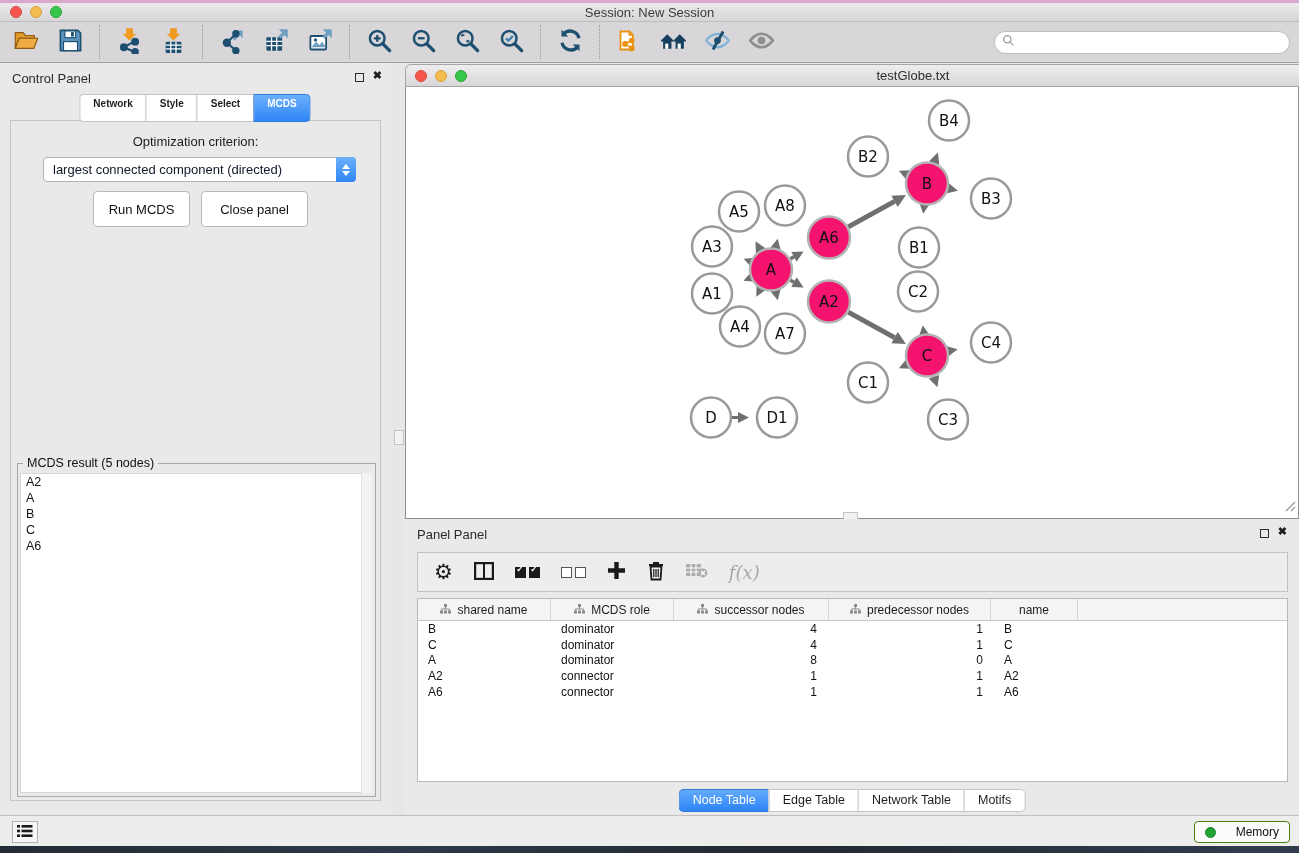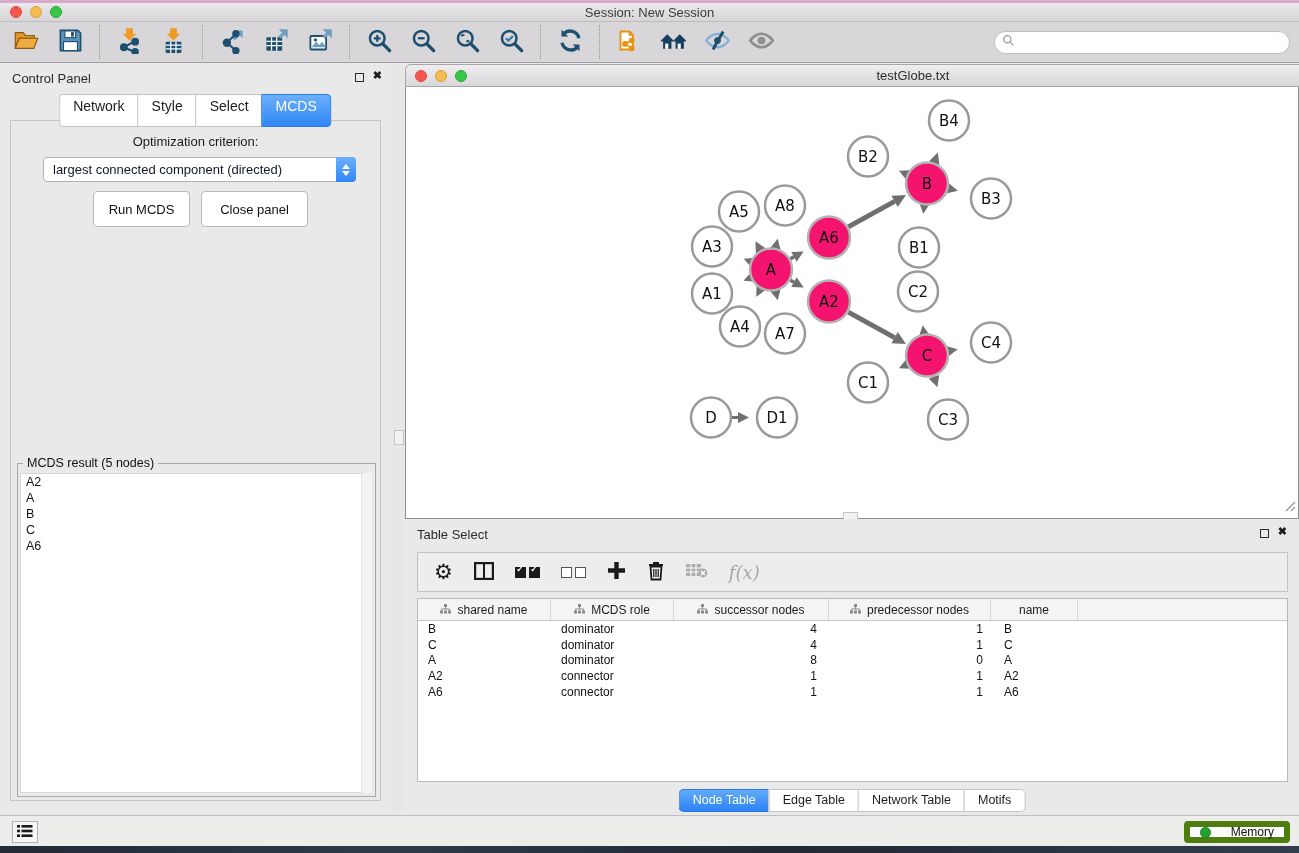--- a/index.html
+++ b/index.html
@@ -33,22 +33,22 @@
   .searchbox input { border:none; outline:none; flex:1; height:18px; font-size:12px; background:transparent; }
 
   
   .control-panel { position:absolute; left:0; top:63px; width:390px; height:752px; background:#e9e9e9; }
   .panel-head { position:relative; height:28px;text-align:right; }
   .panel-title { position:absolute; left:12px; top:8px; font-size:13px; color:#2b2b2b; }
   .float-icon { position:absolute; top:10px; width:9px; height:9px; border:1.6px solid #2b2b2b; background:transparent; }
   .close-icon { position:absolute; top:6px; font-size:11px; font-weight:bold; color:#1d1d1d; cursor:pointer; }
   .cp-float { right:26px; } .cp-close { right:8px; }
   .cp-tabs { position:absolute; left:50%; top:31px; transform:translateX(-50%); display:flex; z-index:2; }
-  .cp-tab { font-size:14px; padding:3px 13px 12px; background:#fff; border:1px solid #c3c3c3;
-            border-right:none; color:#1d1d1d; cursor:pointer; }
+  .cp-tab { font-size:10px; padding:3px 13px 12px; background:#fff; border:1px solid #c3c3c3;
+            border-right:none; color:#1d1d1d; cursor:pointer;font-weight:bold; }
   .cp-tab:first-child { border-radius:4px 0 0 4px; }
   .cp-tab:last-child { border-right:1px solid #c3c3c3; border-radius:0 4px 4px 0; }
   .cp-tab.active { background:linear-gradient(#6cb0fb,#2f86f6); border-color:#2f7ae0; color:#fff; }
   .cp-body { position:absolute; left:10px; top:57px; width:371px; height:681px;
              border:1px solid #c6c6c6; background:#e9e9e9; }
   .opt-label { position:absolute; top:13px; left:0; width:100%; text-align:center; font-size:13px; color:#1c1c1c; }
   .opt-select { position:absolute; left:32px; top:36px; width:313px; height:25px; background:#fff;
                 border:1px solid #b3b3b3; border-radius:4px; display:flex; align-items:center; cursor:pointer; }
   .opt-select .sel-text { flex:1; font-size:13px; color:#0f172a; padding-left:9px; white-space:nowrap; }
   .sel-stepper { width:20px; height:25px; margin-right:-1px; border-radius:0 4px 4px 0;
@@ -110,21 +110,21 @@
   .tp-tabs { position:absolute; left:50%; bottom:3px; transform:translateX(-50%); display:flex; }
   .tp-tab { font-size:12.5px; padding:3px 13px 4px; background:#fff; border:1px solid #c4c4c4; border-right:none; color:#1d1d1d; cursor:pointer; }
   .tp-tab:first-child { border-radius:5px 0 0 5px; }
   .tp-tab:last-child { border-right:1px solid #c4c4c4; border-radius:0 5px 5px 0; }
   .tp-tab.active { background:linear-gradient(#62abfb,#2c83f6); border-color:#2f7ae0; color:#fff; }
 
   
   .status-bar { position:absolute; left:0; top:815px; width:1299px; height:31px; background:#ededec; border-top:1px solid #bfbfbf; }
   .listview-btn { position:absolute; left:12px; top:5px; width:26px; height:22px; background:#f6f6f6;
                   border:1px solid #b2b2b2; display:flex; align-items:center; justify-content:center; cursor:pointer; }
-  .memory-btn { position:absolute; right:9px; top:5px; height:22px; background:#fbfbfb; border:6px solid #4d7c0f;
+  .memory-btn { position:absolute; right:9px; top:5px; height:22px; background:#fbfbfb; border:1px solid #4d7c0f;
                 border-radius:4px; display:flex; align-items:center; gap:20px; padding:0 10px; cursor:pointer; }
   .memory-dot { width:11px; height:11px; border-radius:50%; background:#21a233; border:1px solid #158525; }
   .memory-btn span { font-size:12px; color:#111; }
   .wallpaper-strip { position:absolute; left:0; top:846px; width:1299px; height:7px;
                      background:linear-gradient(90deg,#232b36,#2e3a49 30%,#222934 60%,#313d4d); }
 </style>
 </head>
 <body>
 
 <div class="pinkline"></div>
@@ -435,21 +435,21 @@
     <span class="resize-grip"><svg width="12" height="12">
           <path d="M11 2L2 11M11 7l-4 4" stroke="#9a9a9a" stroke-width="1.4"></path>
         </svg></span>
   </div>
 </div>
 
 <div class="hgrip"></div>
 
 <div class="table-panel">
   <div class="panel-head">
-    <span class="panel-title">Table Select</span>
+    <span class="panel-title">Panel Panel</span>
     <span class="float-icon tp-float"></span>
     <span class="close-icon tp-close">✖</span>
   </div>
   <div class="tp-toolbar">
     <button class="tp-icon">
         <span class="gear-glyph">⚙</span>
       </button>
     <button class="tp-icon">
         <span><svg width="20" height="18">
             <rect x="1" y="1" width="18" height="16" fill="none" stroke="#1a1a1a" stroke-width="2.4"></rect>

